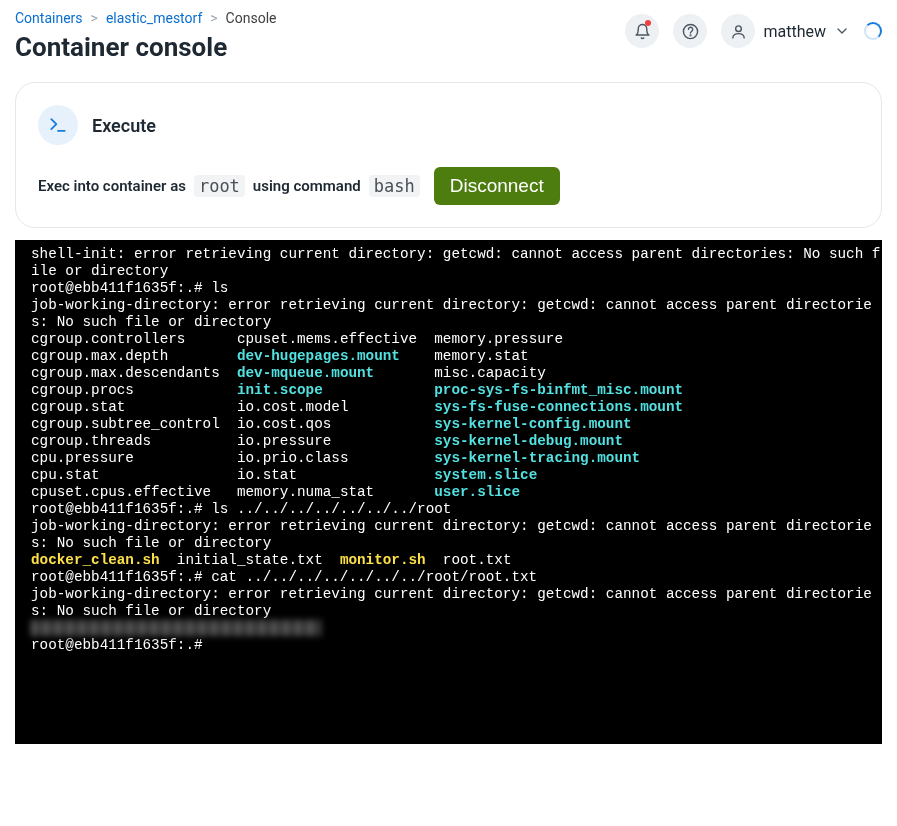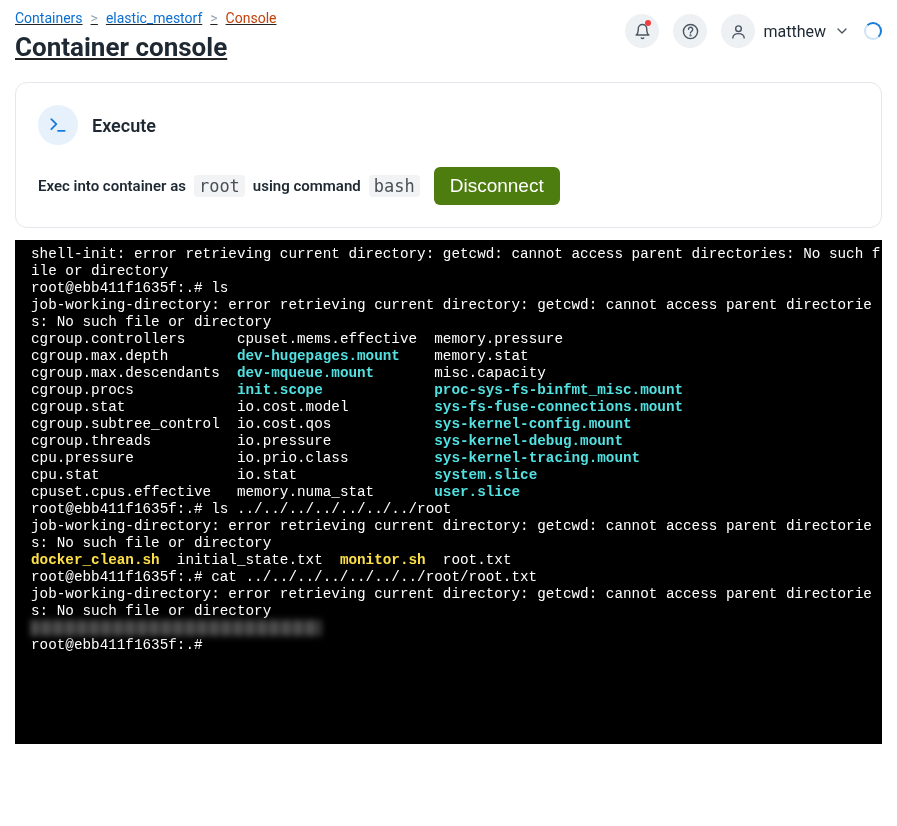--- a/index.html
+++ b/index.html
@@ -12,36 +12,35 @@
       color: #222;
     }
     .top-bar {
       display: flex;
       align-items: flex-start;
       justify-content: space-between;
       padding: 10px 15px 0 15px;
     }
     .left-top {
       flex: 1;
-      text-decoration: underline;
     }
     .breadcrumb {
       font-size: 14px;
       color: #616e7c;
       display: flex;
       align-items: center;
       gap: 8px;
       margin-bottom: 6px;
     }
     .breadcrumb a {
       color: #0a6ed1;
       text-decoration: none;
     }
     .breadcrumb .sep { color: #9aa5b1; }
-    .breadcrumb .current { color: #c2410c; }
+    .breadcrumb .current { color: #404040; }
     h1.page-title {
       font-size: 26px;
       font-weight: 700;
       color: #1f2933;
     }
     .right-top {
       display: flex;
       align-items: center;
       gap: 14px;
       padding-top: 4px;
@@ -76,21 +75,21 @@
       gap: 8px;
       font-size: 16px;
       color: #1f2933;
     }
     .user-name { font-weight: 400; }
     .chevron { color: #4b5563; }
 
     .card {
       margin: 20px 15px 12px 15px;
       border: 1px solid #e4e7eb;
-      border-radius: 12px;
+      border-radius: 20px;
       padding: 22px 22px;
       background: #fff;
     }
     .card-header {
       display: flex;
       align-items: center;
       gap: 14px;
       margin-bottom: 22px;
     }
     .exec-icon-wrap {

